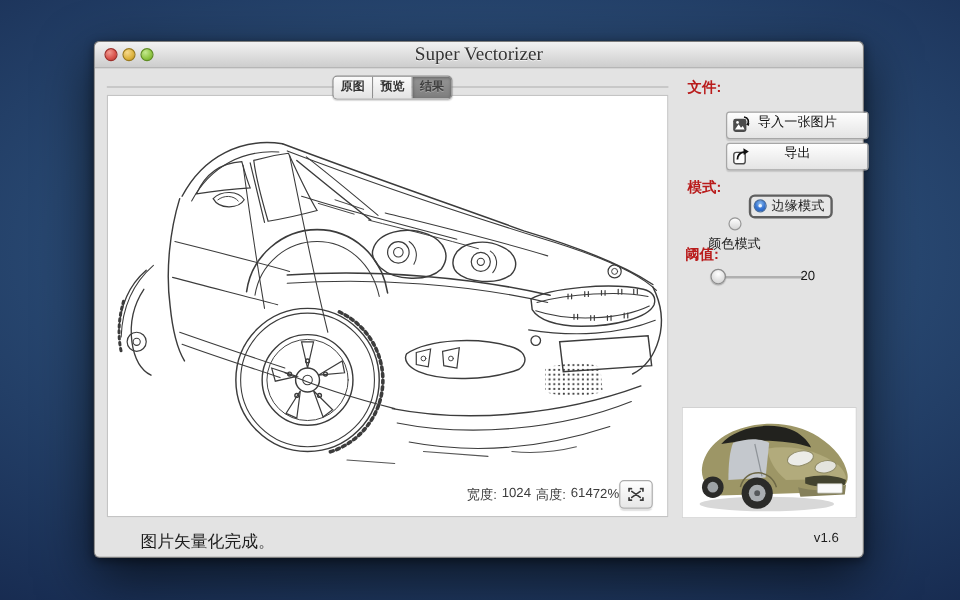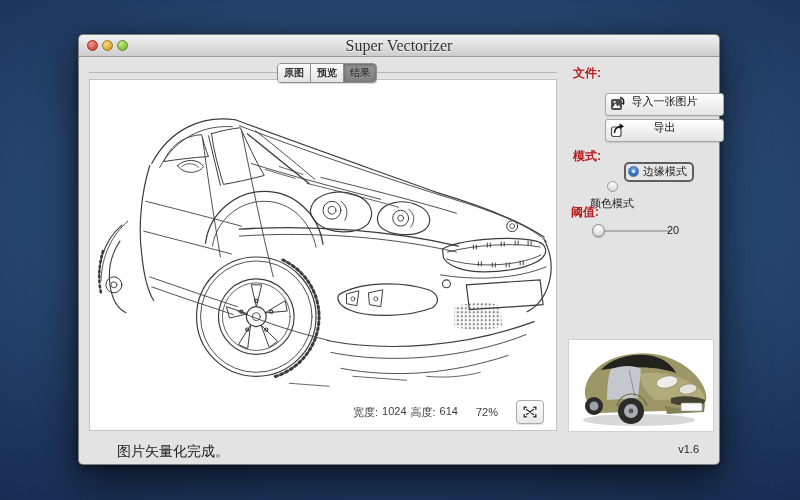--- a/index.html
+++ b/index.html
@@ -26,21 +26,21 @@
     box-shadow:0 1px 1px rgba(0,0,0,.15);}
   .seg{width:32px;line-height:18px;text-align:center;font-size:10px;color:#333;
     background:linear-gradient(#fbfbfb,#e3e3e3);border-right:1px solid #8f8f8f;cursor:default;font-weight:bold;}
   .seg:last-child{border-right:none;}
   .seg.selected{background:linear-gradient(#969696,#7e7e7e);color:#404040;
     box-shadow:inset 0 1px 3px rgba(0,0,0,.35);text-shadow:0 1px 0 rgba(255,255,255,.25);}
   
   .canvas{position:absolute;left:10px;top:44px;width:468px;height:352px;background:#fff;
     border:1px solid #c4c4c4;box-sizing:border-box;z-index:2;}
   .canvas svg.art{position:absolute;left:0;top:0;width:100%;height:100%;}
-  .caninfo{position:absolute;right:12px;bottom:6px;display:flex;align-items:center;gap:18px;
+  .caninfo{position:absolute;right:12px;bottom:6px;display:flex;align-items:center;
     font-size:11px;color:#3d3d3d;z-index:3;}
   .dim{display:flex;gap:4px;}
   .fitbtn{width:26px;height:22px;border:1px solid #ababab;border-radius:4px;
     background:linear-gradient(#fefefe,#e7e7e7);display:flex;align-items:center;justify-content:center;
     box-shadow:0 1px 1px rgba(0,0,0,.12);}
   
   .sb-label{position:absolute;font-size:12px;font-weight:bold;color:#b91c1c;}
   .btn{position:absolute;left:526px;width:117px;height:21px;border:1px solid #a6a6a6;border-radius:3px;
     background:linear-gradient(#fefefe,#e4e4e4);box-shadow:0 1px 1px rgba(0,0,0,.12);
     display:flex;align-items:flex-start;justify-content:center;font-size:11px;color:#111;}

